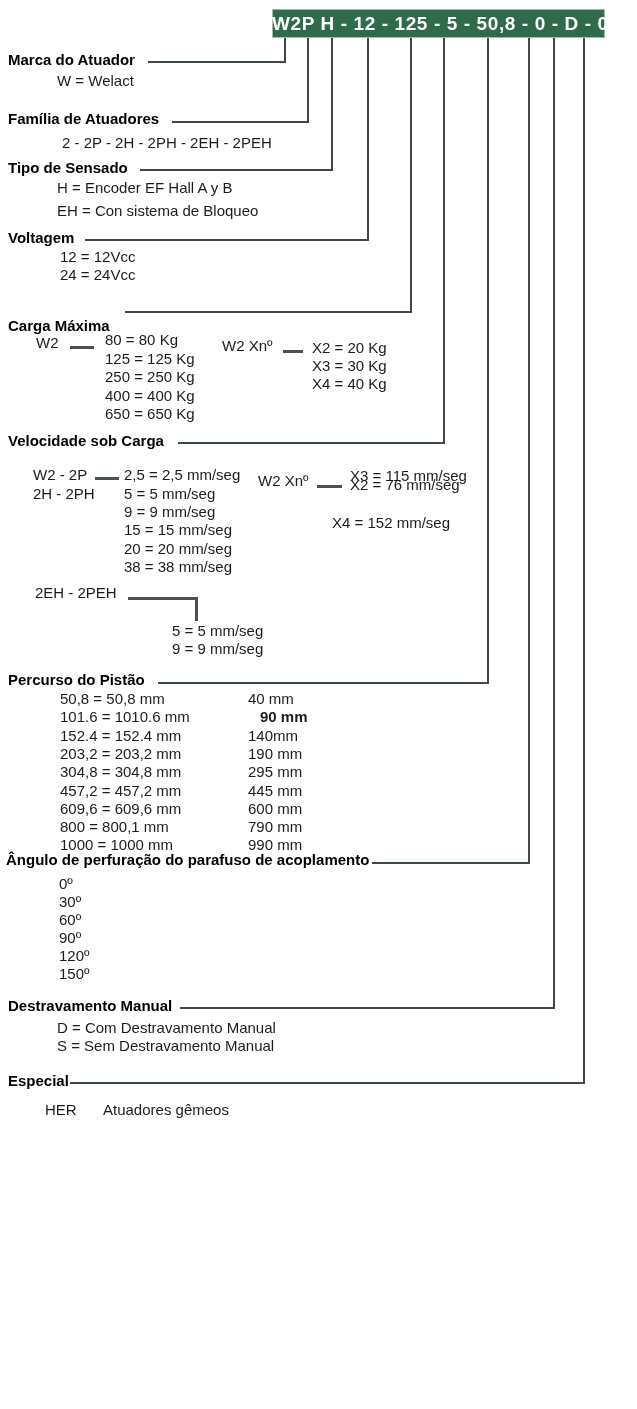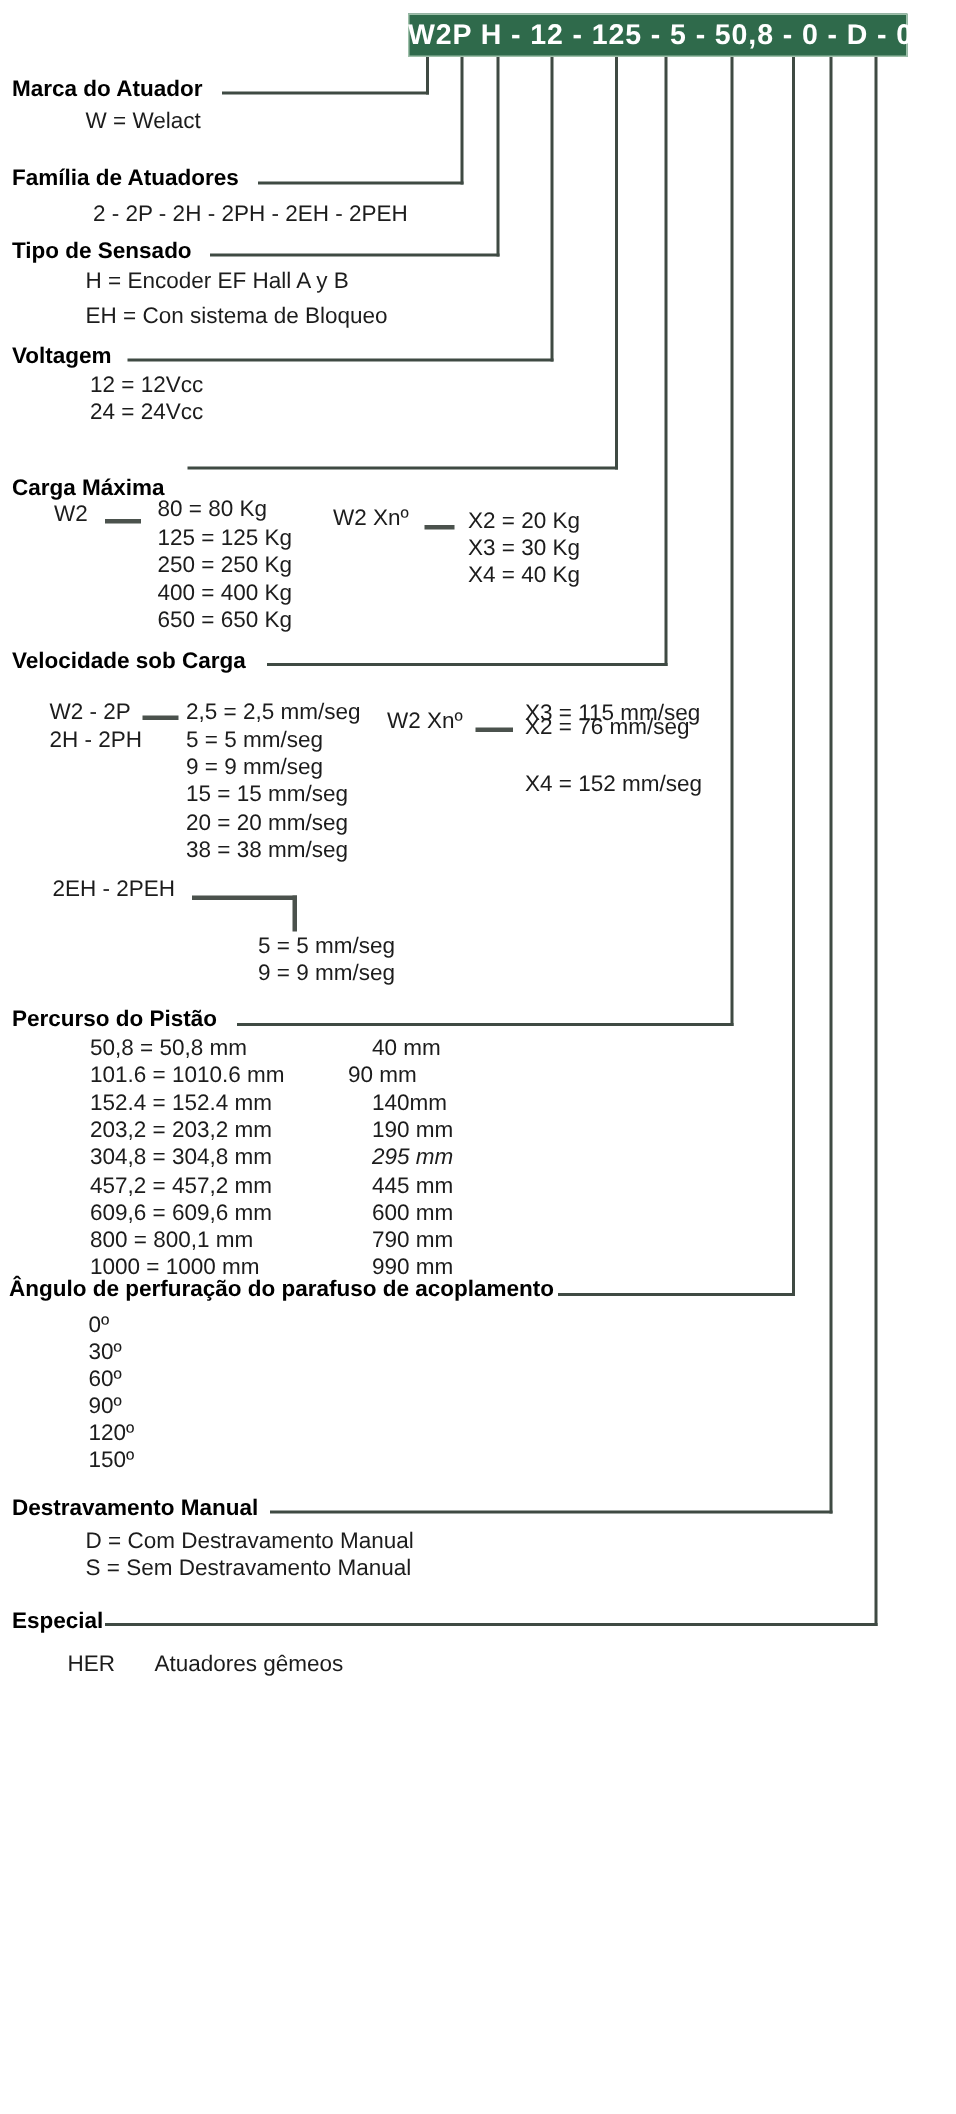--- a/index.html
+++ b/index.html
@@ -92,38 +92,38 @@
   <div class="abs t" style="left:124px;top:466px;">2,5 = 2,5 mm/seg</div>
   <div class="abs t" style="left:124px;top:485px;">5 = 5 mm/seg</div>
   <div class="abs t" style="left:124px;top:503px;">9 = 9 mm/seg</div>
   <div class="abs t" style="left:124px;top:521px;">15 = 15 mm/seg</div>
   <div class="abs t" style="left:124px;top:540px;">20 = 20 mm/seg</div>
   <div class="abs t" style="left:124px;top:558px;">38 = 38 mm/seg</div>
   <div class="abs t" style="left:258px;top:472px;">W2 Xnº</div>
   <div class="abs dash" style="left:317px;top:485px;width:25px;"></div>
   <div class="abs t" style="left:350px;top:476px;">X2 = 76 mm/seg</div>
   <div class="abs t" style="left:350px;top:467px;">X3 = 115 mm/seg</div>
-  <div class="abs t" style="left:350px;top:514px;">X4 = 152 mm/seg</div>
+  <div class="abs t" style="left:332px;top:514px;">X4 = 152 mm/seg</div>
   <div class="abs t" style="left:35px;top:584px;">2EH - 2PEH</div>
   <div class="abs dash" style="left:128px;top:597px;width:70px;"></div>
   <div class="abs" style="left:195px;top:597px;width:3px;height:24px;background:#4b524d;"></div>
   <div class="abs t" style="left:172px;top:622px;">5 = 5 mm/seg</div>
   <div class="abs t" style="left:172px;top:640px;">9 = 9 mm/seg</div>
 
   <div class="abs h" style="left:8px;top:671px;">Percurso do Pistão</div>
   <div class="abs t" style="left:60px;top:690px;">50,8 = 50,8 mm</div>
   <div class="abs t" style="left:248px;top:690px;">40 mm</div>
   <div class="abs t" style="left:60px;top:708px;">101.6 = 1010.6 mm</div>
-  <div class="abs t" style="left:232px;top:708px;">90 mm</div>
+  <div class="abs t" style="left:260px;top:708px;font-weight:bold;">90 mm</div>
   <div class="abs t" style="left:60px;top:727px;">152.4 = 152.4 mm</div>
   <div class="abs t" style="left:248px;top:727px;">140mm</div>
   <div class="abs t" style="left:60px;top:745px;">203,2 = 203,2 mm</div>
   <div class="abs t" style="left:248px;top:745px;">190 mm</div>
   <div class="abs t" style="left:60px;top:763px;">304,8 = 304,8 mm</div>
-  <div class="abs t" style="left:248px;top:763px;font-style:italic;">295 mm</div>
+  <div class="abs t" style="left:248px;top:763px;">295 mm</div>
   <div class="abs t" style="left:60px;top:782px;">457,2 = 457,2 mm</div>
   <div class="abs t" style="left:248px;top:782px;">445 mm</div>
   <div class="abs t" style="left:60px;top:800px;">609,6 = 609,6 mm</div>
   <div class="abs t" style="left:248px;top:800px;">600 mm</div>
   <div class="abs t" style="left:60px;top:818px;">800 = 800,1 mm</div>
   <div class="abs t" style="left:248px;top:818px;">790 mm</div>
   <div class="abs t" style="left:60px;top:836px;">1000 = 1000 mm</div>
   <div class="abs t" style="left:248px;top:836px;">990 mm</div>
 
   <div class="abs h" style="left:6px;top:851px;">Ângulo de perfuração do parafuso de acoplamento</div>

